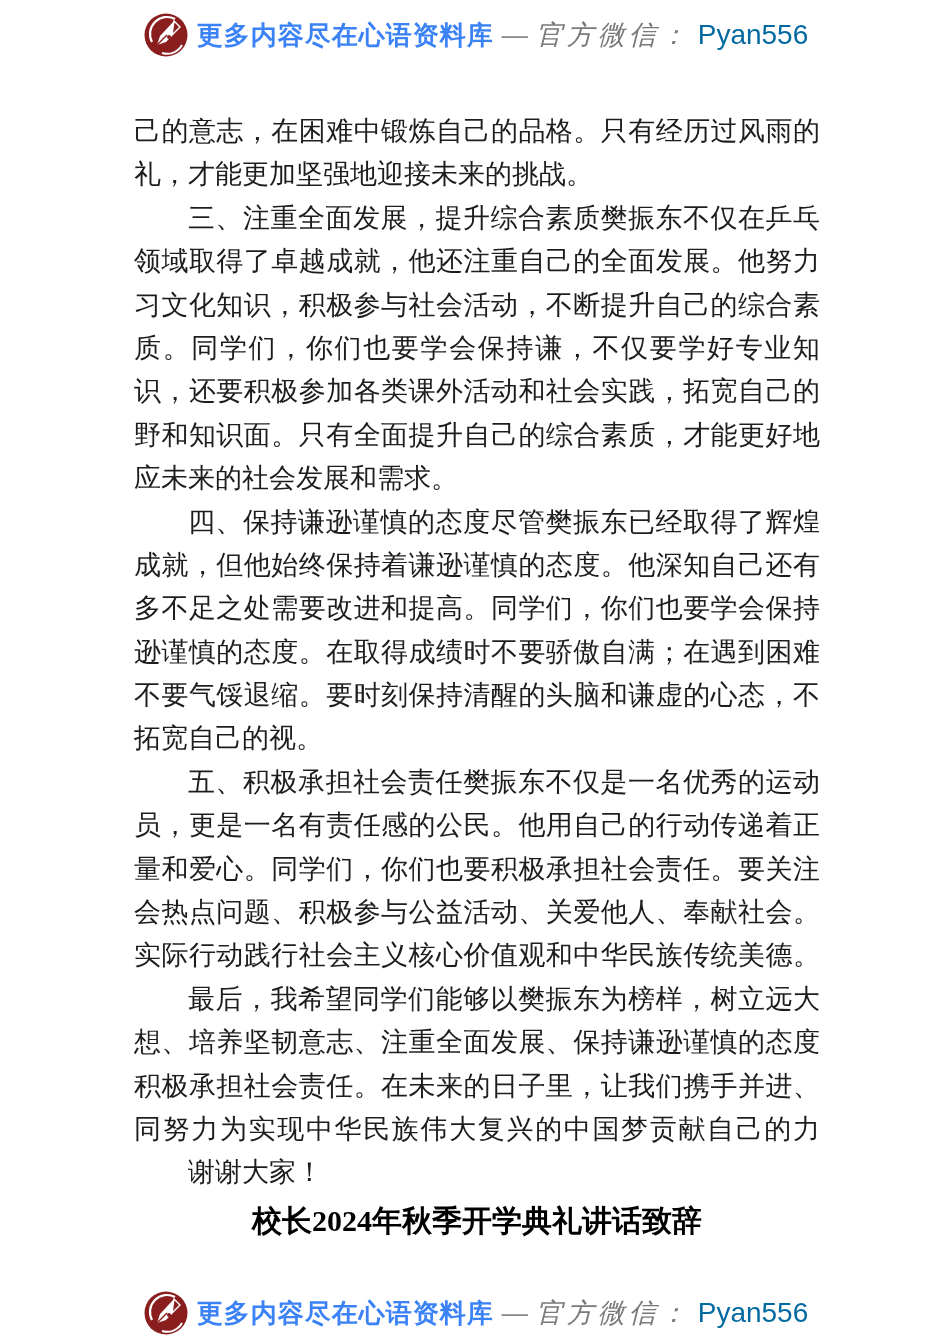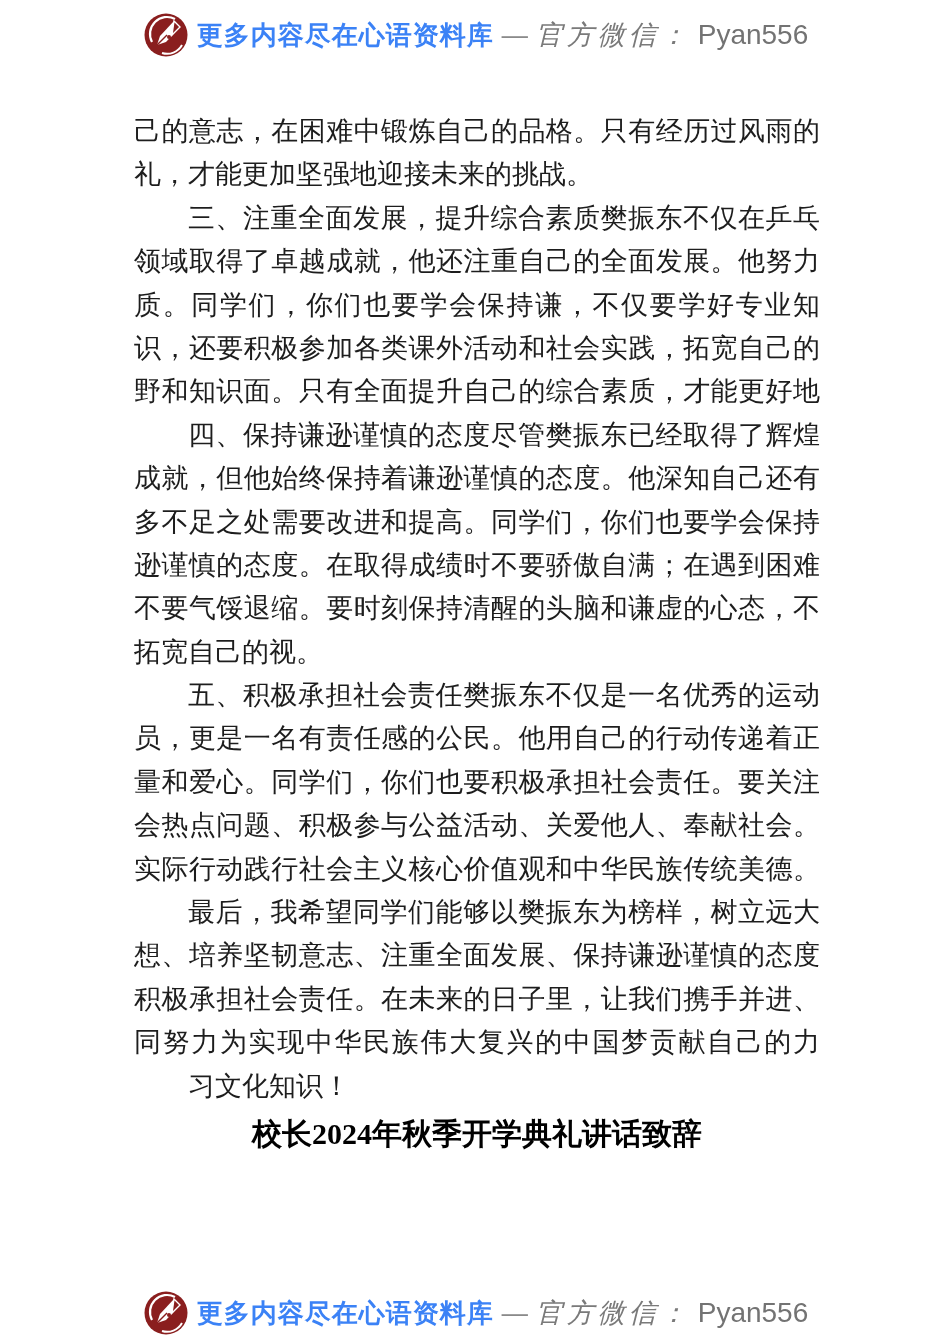--- a/index.html
+++ b/index.html
@@ -35,21 +35,21 @@
   }
   .sep { color: #8a8a8a; font-size: 26px; font-weight: bold; margin: 0 1px; }
   .wlabel {
     color: #7a7a7a;
     font-size: 27px;
     font-style: italic;
     letter-spacing: 4px;
     white-space: nowrap;
   }
   .wid {
-    color: #737373;
+    color: #0369a1;
     font-family: "Liberation Sans", sans-serif;
     font-size: 28px;
     white-space: nowrap;
   }
 
   
   .doc {
     position: absolute;
     left: 134px;
     top: 110px;
@@ -96,39 +96,41 @@
       <span class="sep">—</span>
       <span class="wlabel">官方微信：</span>
       <span class="wid">Pyan556</span>
   </div>
 
   <div class="doc">
     <div class="line">己的意志，在困难中锻炼自己的品格。只有经历过风雨的洗</div>
     <div class="line short">礼，才能更加坚强地迎接未来的挑战。</div>
     <div class="line indent">三、注重全面发展，提升综合素质樊振东不仅在乒乓球</div>
     <div class="line">领域取得了卓越成就，他还注重自己的全面发展。他努力学</div>
+    <div class="line">习文化知识，积极参与社会活动，不断提升自己的综合素</div>
     <div class="line">质。同学们，你们也要学会保持谦，不仅要学好专业知</div>
     <div class="line">识，还要积极参加各类课外活动和社会实践，拓宽自己的视</div>
     <div class="line">野和知识面。只有全面提升自己的综合素质，才能更好地适</div>
+    <div class="line short">应未来的社会发展和需求。</div>
     <div class="line indent">四、保持谦逊谨慎的态度尽管樊振东已经取得了辉煌的</div>
     <div class="line">成就，但他始终保持着谦逊谨慎的态度。他深知自己还有很</div>
     <div class="line">多不足之处需要改进和提高。同学们，你们也要学会保持谦</div>
     <div class="line">逊谨慎的态度。在取得成绩时不要骄傲自满；在遇到困难时</div>
     <div class="line">不要气馁退缩。要时刻保持清醒的头脑和谦虚的心态，不断</div>
     <div class="line short">拓宽自己的视。</div>
     <div class="line indent">五、积极承担社会责任樊振东不仅是一名优秀的运动</div>
     <div class="line">员，更是一名有责任感的公民。他用自己的行动传递着正能</div>
     <div class="line">量和爱心。同学们，你们也要积极承担社会责任。要关注社</div>
     <div class="line">会热点问题、积极参与公益活动、关爱他人、奉献社会。用</div>
     <div class="line">实际行动践行社会主义核心价值观和中华民族传统美德。</div>
     <div class="line indent">最后，我希望同学们能够以樊振东为榜样，树立远大理</div>
     <div class="line">想、培养坚韧意志、注重全面发展、保持谦逊谨慎的态度并</div>
     <div class="line">积极承担社会责任。在未来的日子里，让我们携手并进、共</div>
     <div class="line">同努力为实现中华民族伟大复兴的中国梦贡献自己的力量！</div>
-    <div class="line indent short">习文化知识！</div>
+    <div class="line indent short">谢谢大家！</div>
     <div class="next-title">校长2024年秋季开学典礼讲话致辞</div>
   </div>
 
   <div class="watermark bottom">
     <svg class="logo" viewBox="0 0 48 48" aria-hidden="true">
       <circle cx="24" cy="24" r="21.5" fill="#8a1e1e"></circle>
       <path d="M10 31 A 17 17 0 0 1 33 8" fill="none" stroke="#ffffff" stroke-width="2.2"></path>
       <path d="M32 10 L38 16 L24 31 L15 34 L18 25 Z" fill="#ffffff"></path>
       <path d="M32 10 L38 16 L30 24 Z" fill="#8a1e1e" stroke="#ffffff" stroke-width="1.4"></path>
       <circle cx="27" cy="26" r="2" fill="#8a1e1e"></circle>

